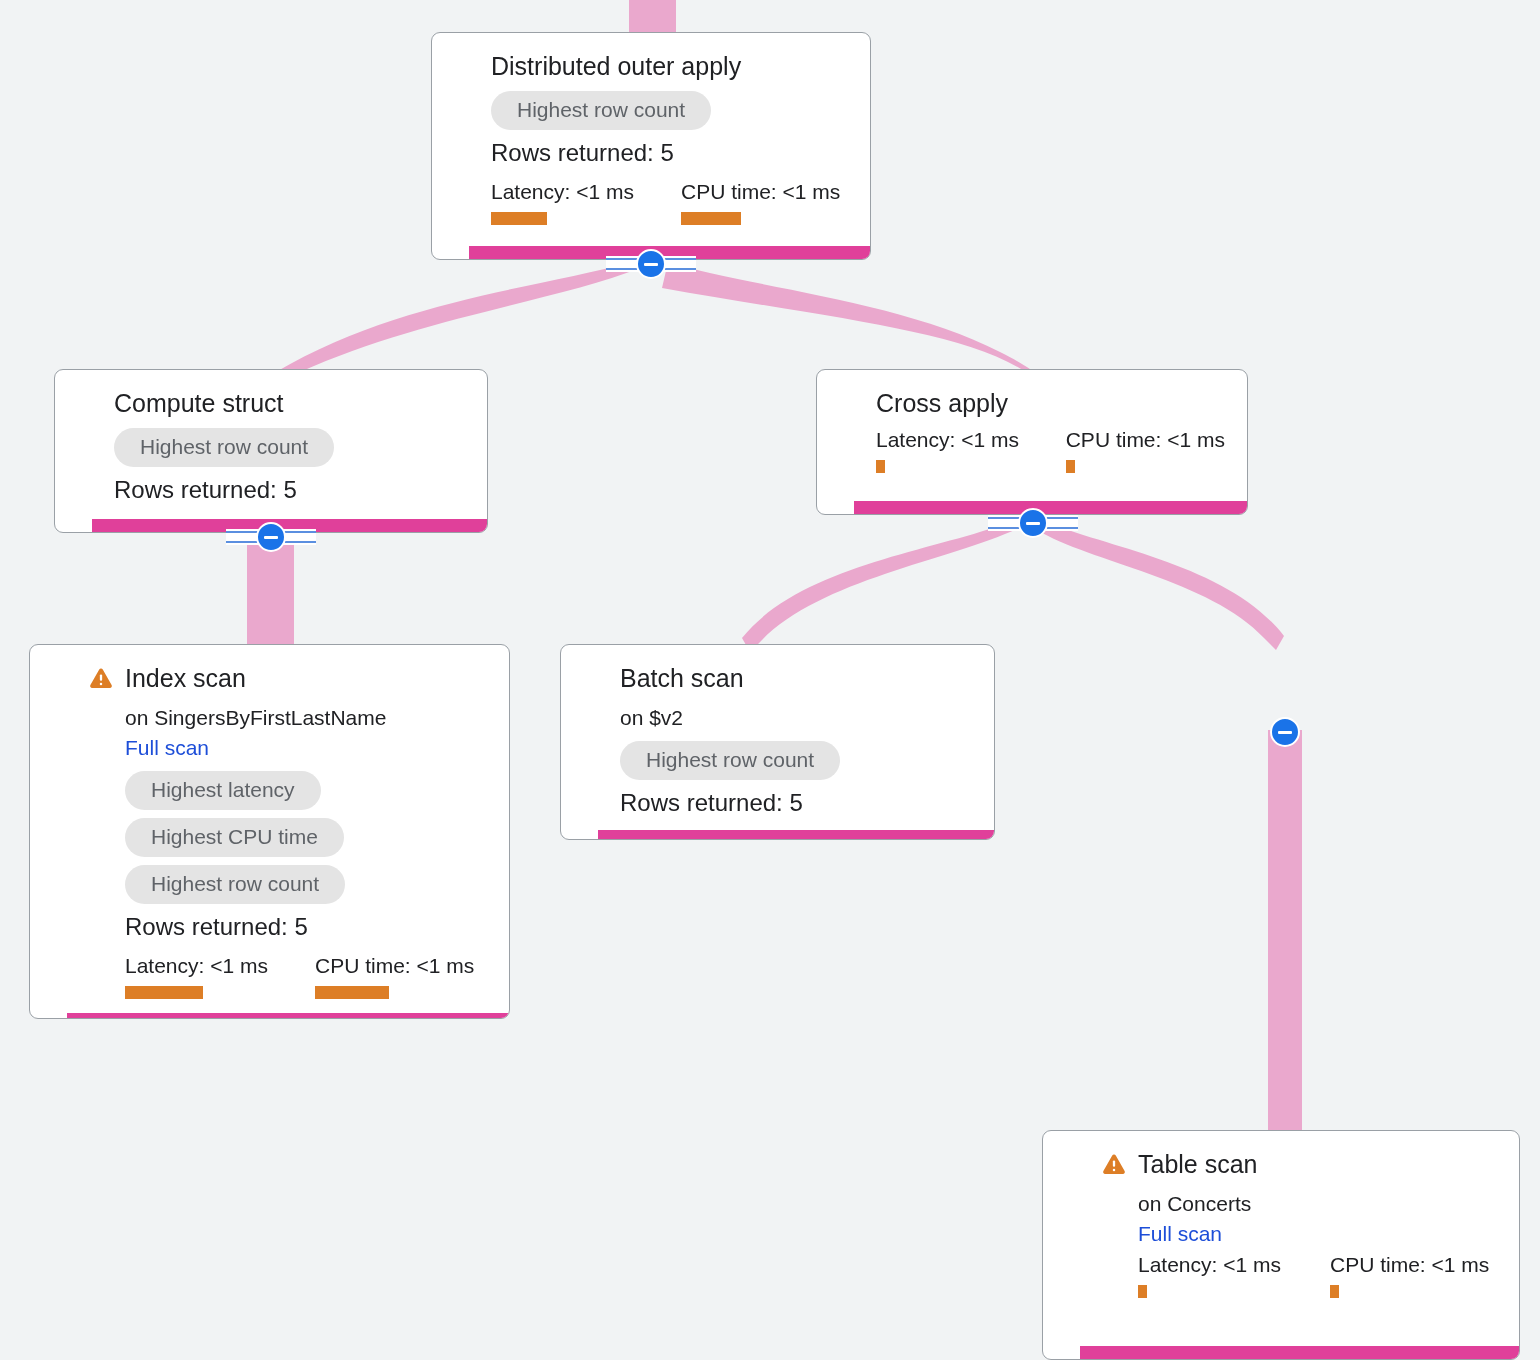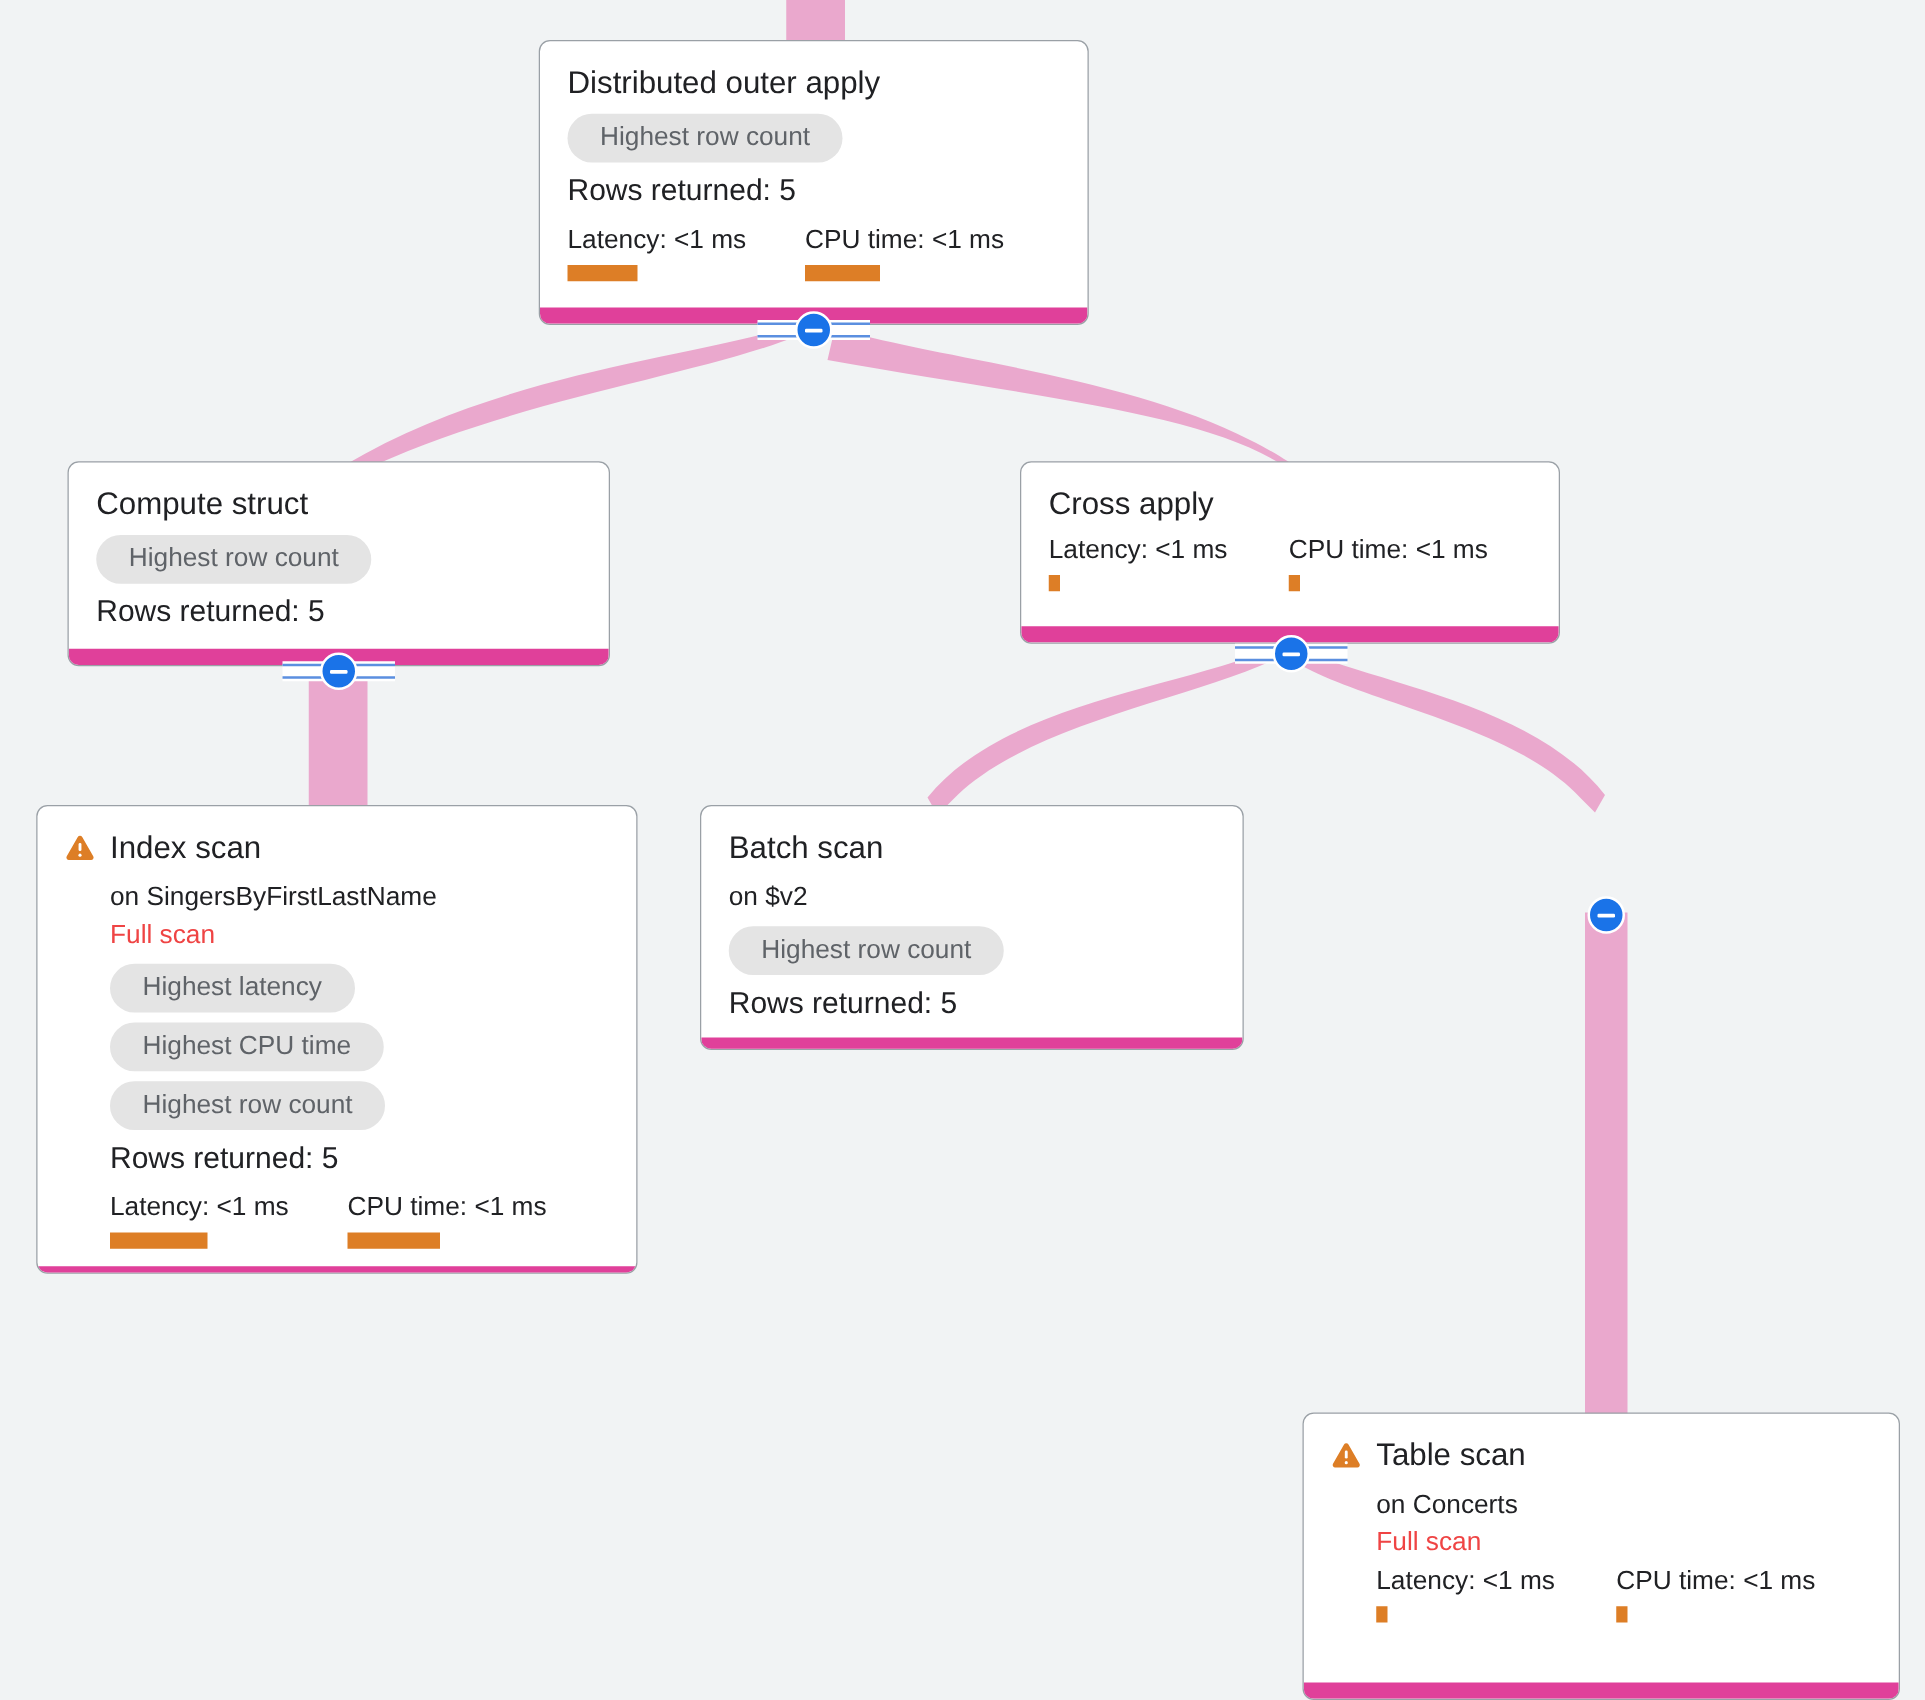--- a/index.html
+++ b/index.html
@@ -27,20 +27,21 @@
   
   .node {
     position: absolute;
     background: #ffffff;
     border: 1px solid #9aa0a6;
     border-radius: 9px;
     overflow: hidden;
     z-index: 5;
     display: flex;
     flex-direction: column;
+    padding-left: 37px;
   }
   .node-body {
     flex: 1 1 auto;
     padding: 18px 22px 14px 22px;
     display: flex;
     flex-direction: column;
     align-items: flex-start;
   }
   .node-accent {
     height: 13px;
@@ -67,21 +68,21 @@
   .indented { margin-left: 36px; }
 
   
   .node-sub {
     font-size: 21px;
     line-height: 30px;
     color: #202124;
     margin-top: 8px;
     white-space: nowrap;
   }
-  .node-sub.muted { color: #ef4444; margin-top: 0px; }
+  .node-sub.muted { color: #1d4ed8; margin-top: 0px; }
 
   
   .chip {
     display: inline-block;
     background: #e4e4e4;
     color: #5f6368;
     border-radius: 40px;
     font-size: 21px;
     line-height: 24px;
     padding: 7px 26px 8px 26px;

